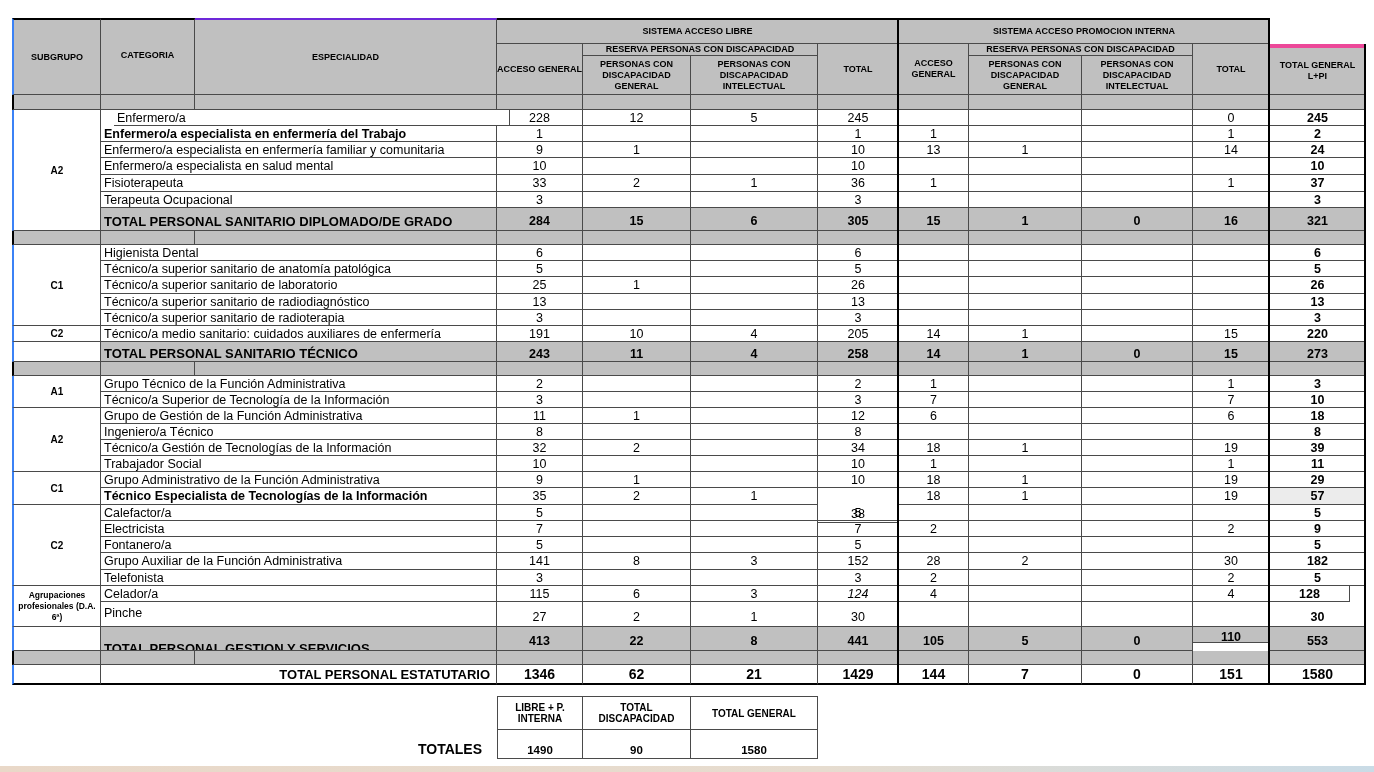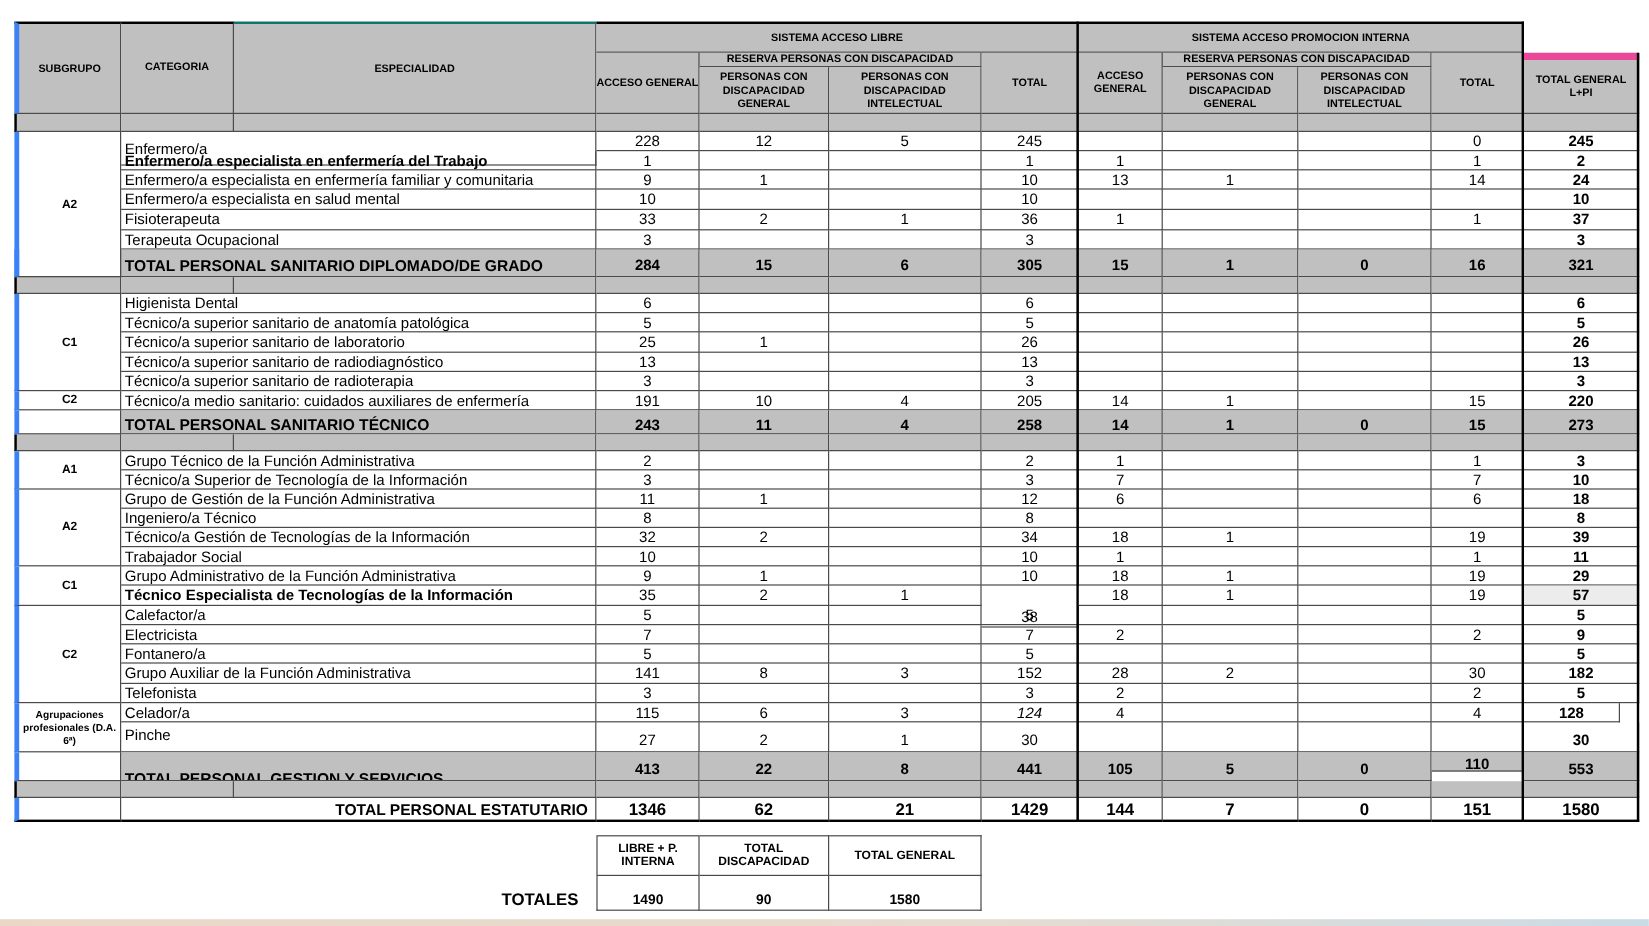--- a/index.html
+++ b/index.html
@@ -6,64 +6,64 @@
   body { width:1374px; height:772px; position:relative; overflow:hidden; font-family:"Liberation Sans", sans-serif; color:#000; }
   .c { position:absolute; box-sizing:border-box; border-right:1px solid #4a4a4a; border-bottom:1px solid #4a4a4a; display:flex; align-items:center; justify-content:center; text-align:center; overflow:hidden; white-space:nowrap; }
   .g { background:#c0c0c0; }
   .h { font-weight:bold; font-size:9px; line-height:11px; white-space:normal; }
   .t { font-size:12.5px; justify-content:flex-start; padding-left:3px; }
   .n { font-size:12.5px; }
   .b { font-weight:bold; }
   .tot { font-weight:bold; font-size:13px; }
   .sg { font-weight:bold; font-size:10px; }
   .sg2 { font-weight:bold; font-size:8.5px; line-height:11px; white-space:normal; }
-  .thickL { border-left:4px solid #3b82f6; }
+  .thickL { border-left:2px solid #3b82f6; }
   .bar { position:absolute; background:#000; }
   .footer-strip { position:absolute; left:0; top:766px; width:1374px; height:6px; background:linear-gradient(90deg,#e9d8c8,#e6dccf 60%,#c9dbe6); }
 </style>
 </head>
 <body>
 
 <div id="table">
 
   <div class="c g h thickL" style="left:12px;top:18px;width:89px;height:77px;border-top:2px solid #000;">SUBGRUPO</div>
   <div class="c g h" style="left:101px;top:18px;width:94px;height:77px;border-top:2px solid #000;padding-bottom:3px;align-items:center;">CATEGORIA</div>
-  <div class="c g h" style="left:195px;top:18px;width:302px;height:77px;border-top:2px solid #0f766e;">ESPECIALIDAD</div>
+  <div class="c g h" style="left:195px;top:18px;width:302px;height:77px;border-top:2px solid #6d28d9;">ESPECIALIDAD</div>
 
   <div class="c g h" style="left:497px;top:18px;width:402px;height:26px;border-top:2px solid #000;">SISTEMA ACCESO LIBRE</div>
   <div class="c g h" style="left:583px;top:44px;width:235px;height:12px;">RESERVA PERSONAS CON DISCAPACIDAD</div>
   <div class="c g h" style="left:497px;top:44px;width:86px;height:51px;">ACCESO GENERAL</div>
   <div class="c g h" style="left:583px;top:56px;width:108px;height:39px;">PERSONAS CON DISCAPACIDAD GENERAL</div>
   <div class="c g h" style="left:691px;top:56px;width:127px;height:39px;">PERSONAS CON DISCAPACIDAD INTELECTUAL</div>
   <div class="c g h" style="left:818px;top:44px;width:81px;height:51px;">TOTAL</div>
 
   <div class="c g h" style="left:899px;top:18px;width:371px;height:26px;border-top:2px solid #000;">SISTEMA ACCESO PROMOCION INTERNA</div>
   <div class="c g h" style="left:969px;top:44px;width:224px;height:12px;">RESERVA PERSONAS CON DISCAPACIDAD</div>
   <div class="c g h" style="left:899px;top:44px;width:70px;height:51px;">ACCESO GENERAL</div>
   <div class="c g h" style="left:969px;top:56px;width:113px;height:39px;">PERSONAS CON DISCAPACIDAD GENERAL</div>
   <div class="c g h" style="left:1082px;top:56px;width:111px;height:39px;">PERSONAS CON DISCAPACIDAD INTELECTUAL</div>
   <div class="c g h" style="left:1193px;top:44px;width:77px;height:51px;">TOTAL</div>
 
-  <div class="c g h" style="left:1270px;top:44px;width:96px;height:51px;border-top:6px solid #ec4899;padding:0 4px;">TOTAL GENERAL L+PI</div>
+  <div class="c g h" style="left:1270px;top:44px;width:96px;height:51px;border-top:4px solid #ec4899;padding:0 4px;">TOTAL GENERAL L+PI</div>
 
   <div id="body-rows">
       <div class="c g" style="left: 12px; top: 95px; width: 89px; height: 15px; border-left: 2px solid rgb(0, 0, 0);"></div>
       <div class="c g" style="left: 101px; top: 95px; width: 94px; height: 15px;"></div>
       <div class="c g" style="left: 195px; top: 95px; width: 302px; height: 15px;"></div>
       <div class="c g" style="left: 497px; top: 95px; width: 86px; height: 15px;"></div>
       <div class="c g" style="left: 583px; top: 95px; width: 108px; height: 15px;"></div>
       <div class="c g" style="left: 691px; top: 95px; width: 127px; height: 15px;"></div>
       <div class="c g" style="left: 818px; top: 95px; width: 81px; height: 15px;"></div>
       <div class="c g" style="left: 899px; top: 95px; width: 70px; height: 15px;"></div>
       <div class="c g" style="left: 969px; top: 95px; width: 113px; height: 15px;"></div>
       <div class="c g" style="left: 1082px; top: 95px; width: 111px; height: 15px;"></div>
       <div class="c g" style="left: 1193px; top: 95px; width: 77px; height: 15px;"></div>
       <div class="c g" style="left: 1270px; top: 95px; width: 96px; height: 15px;"></div>
       <div>
-        <div class="c t" style="left: 101px; top: 110px; width: 396px; height: 28px;">Enfermero/a</div>
+        <div class="c t" style="left: 114px; top: 110px; width: 396px; height: 16px;">Enfermero/a</div>
         <div class="c n" style="left: 497px; top: 110px; width: 86px; height: 16px;">228</div>
         <div class="c n" style="left: 583px; top: 110px; width: 108px; height: 16px;">12</div>
         <div class="c n" style="left: 691px; top: 110px; width: 127px; height: 16px;">5</div>
         <div class="c n" style="left: 818px; top: 110px; width: 81px; height: 16px;">245</div>
         <div class="c n" style="left: 899px; top: 110px; width: 70px; height: 16px;"></div>
         <div class="c n" style="left: 969px; top: 110px; width: 113px; height: 16px;"></div>
         <div class="c n" style="left: 1082px; top: 110px; width: 111px; height: 16px;"></div>
         <div class="c n" style="left: 1193px; top: 110px; width: 77px; height: 16px;">0</div>
         <div class="c n b" style="left: 1270px; top: 110px; width: 96px; height: 16px;">245</div>
       </div>

